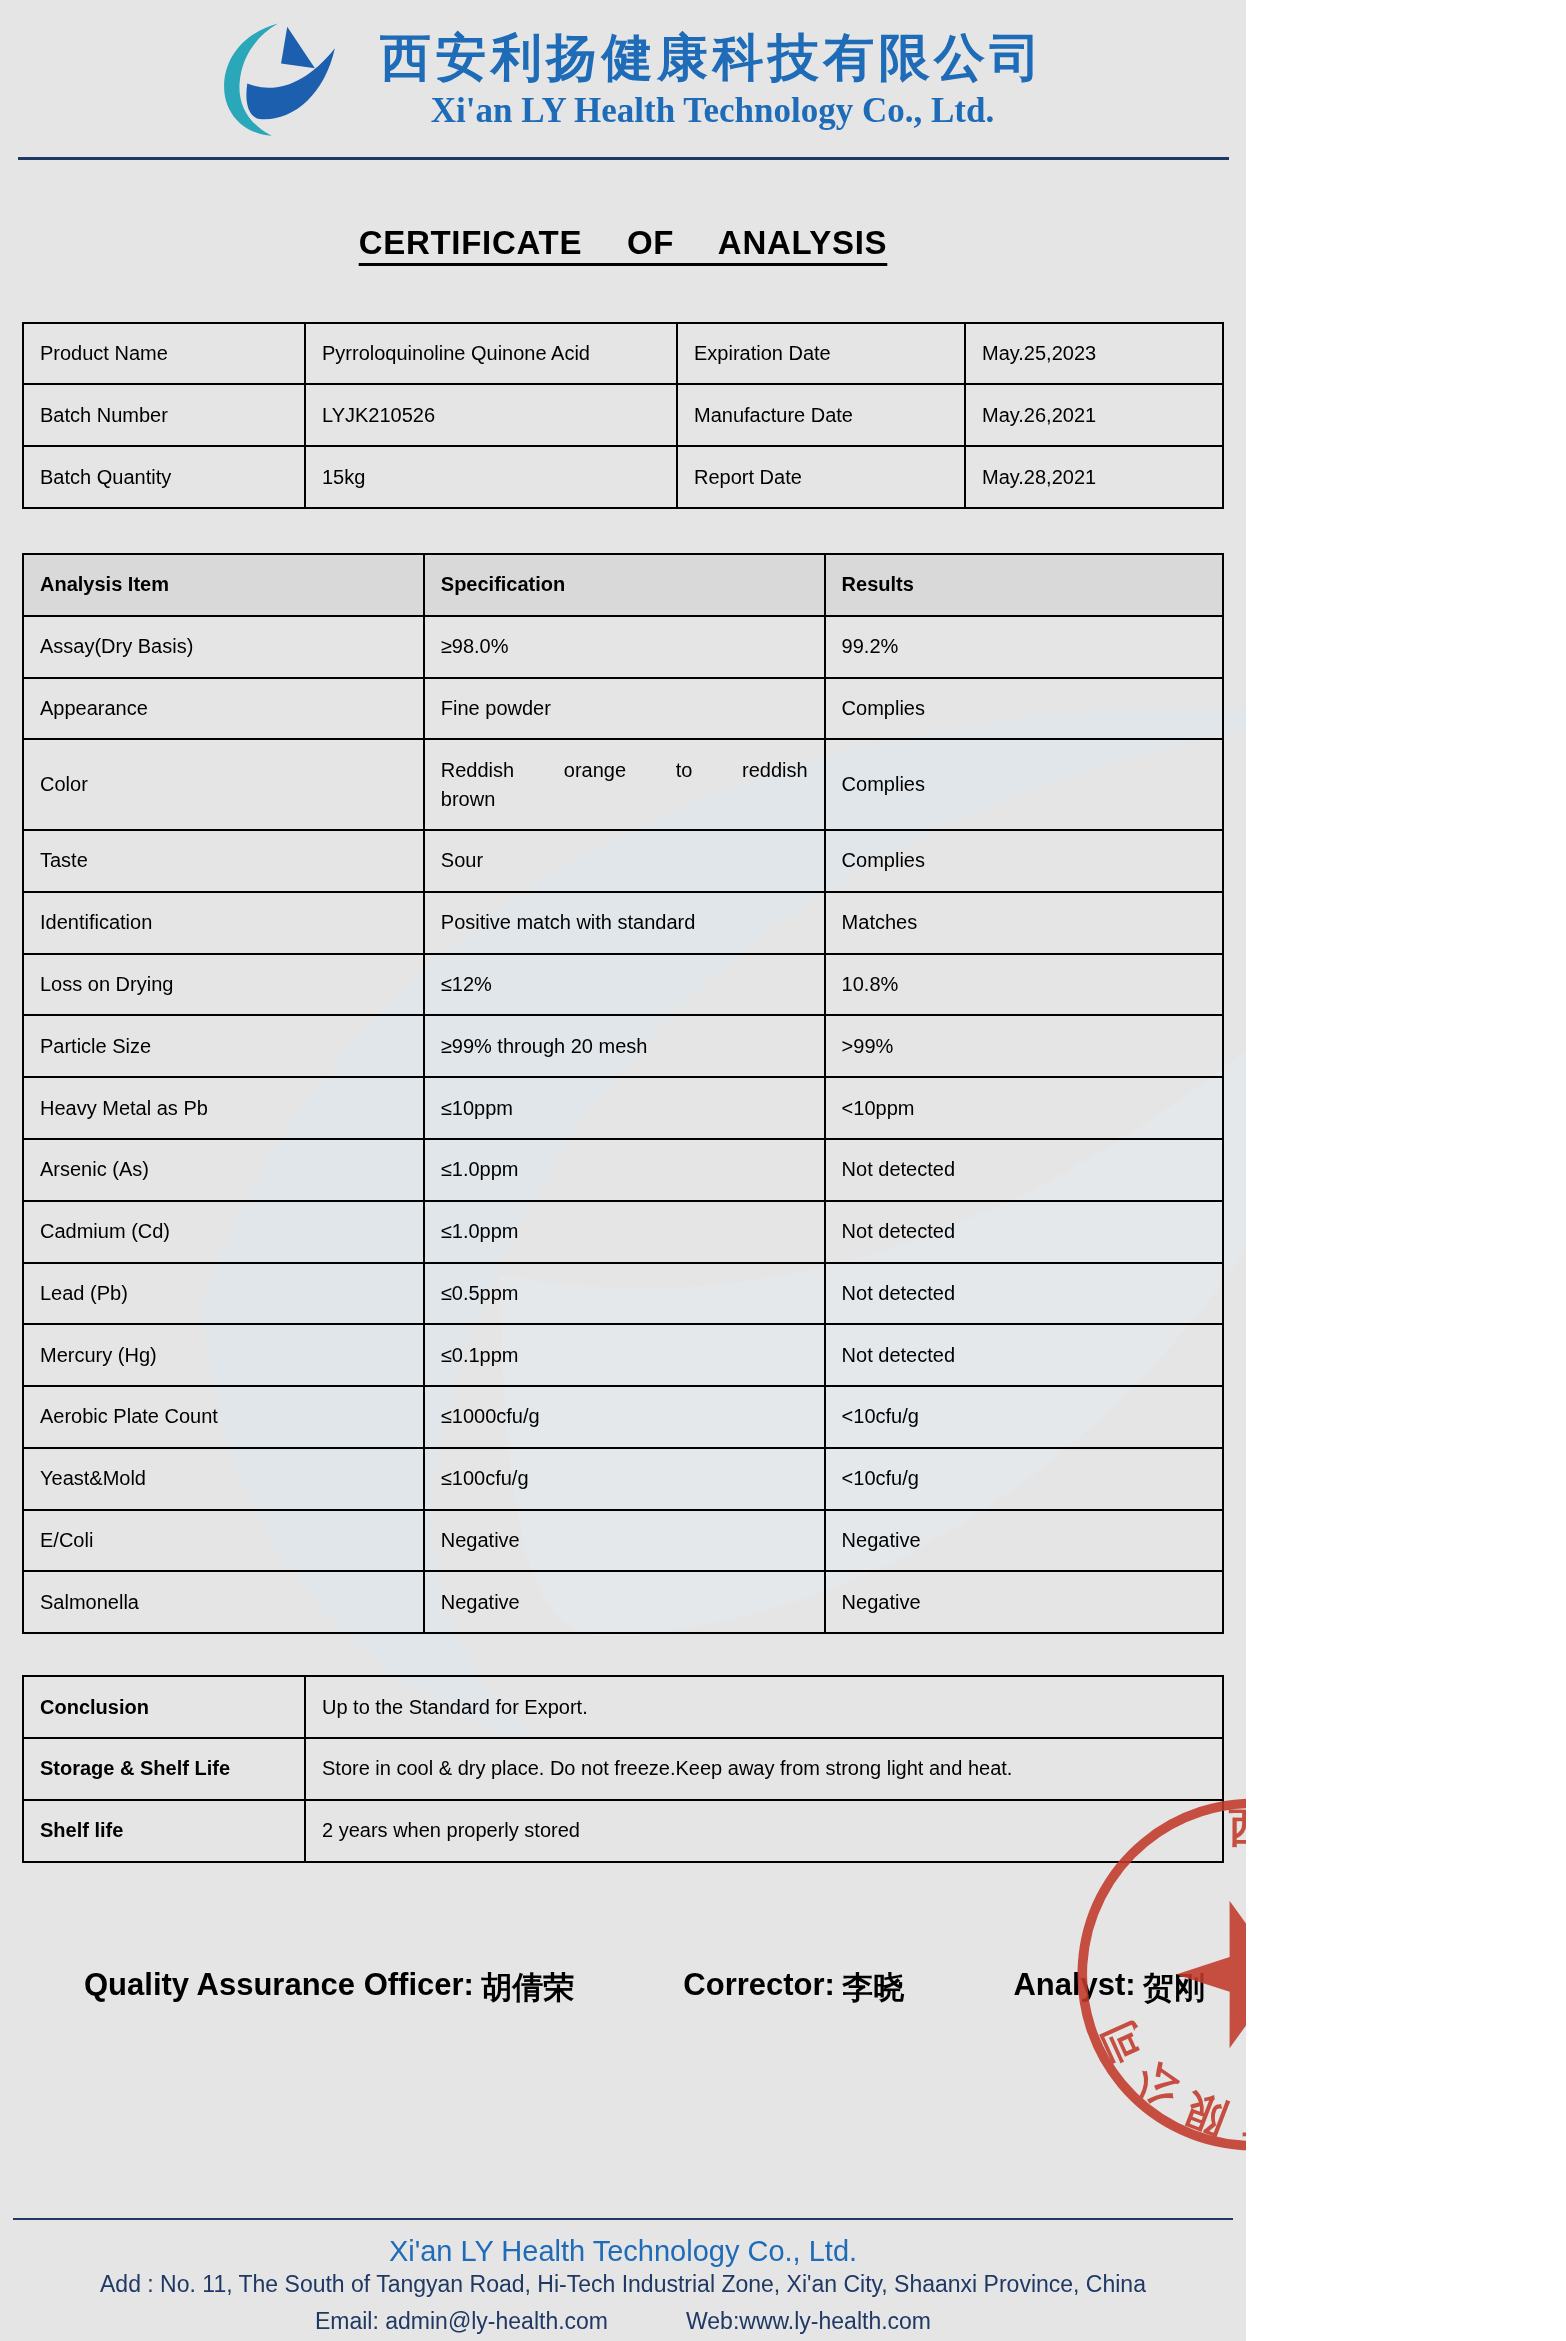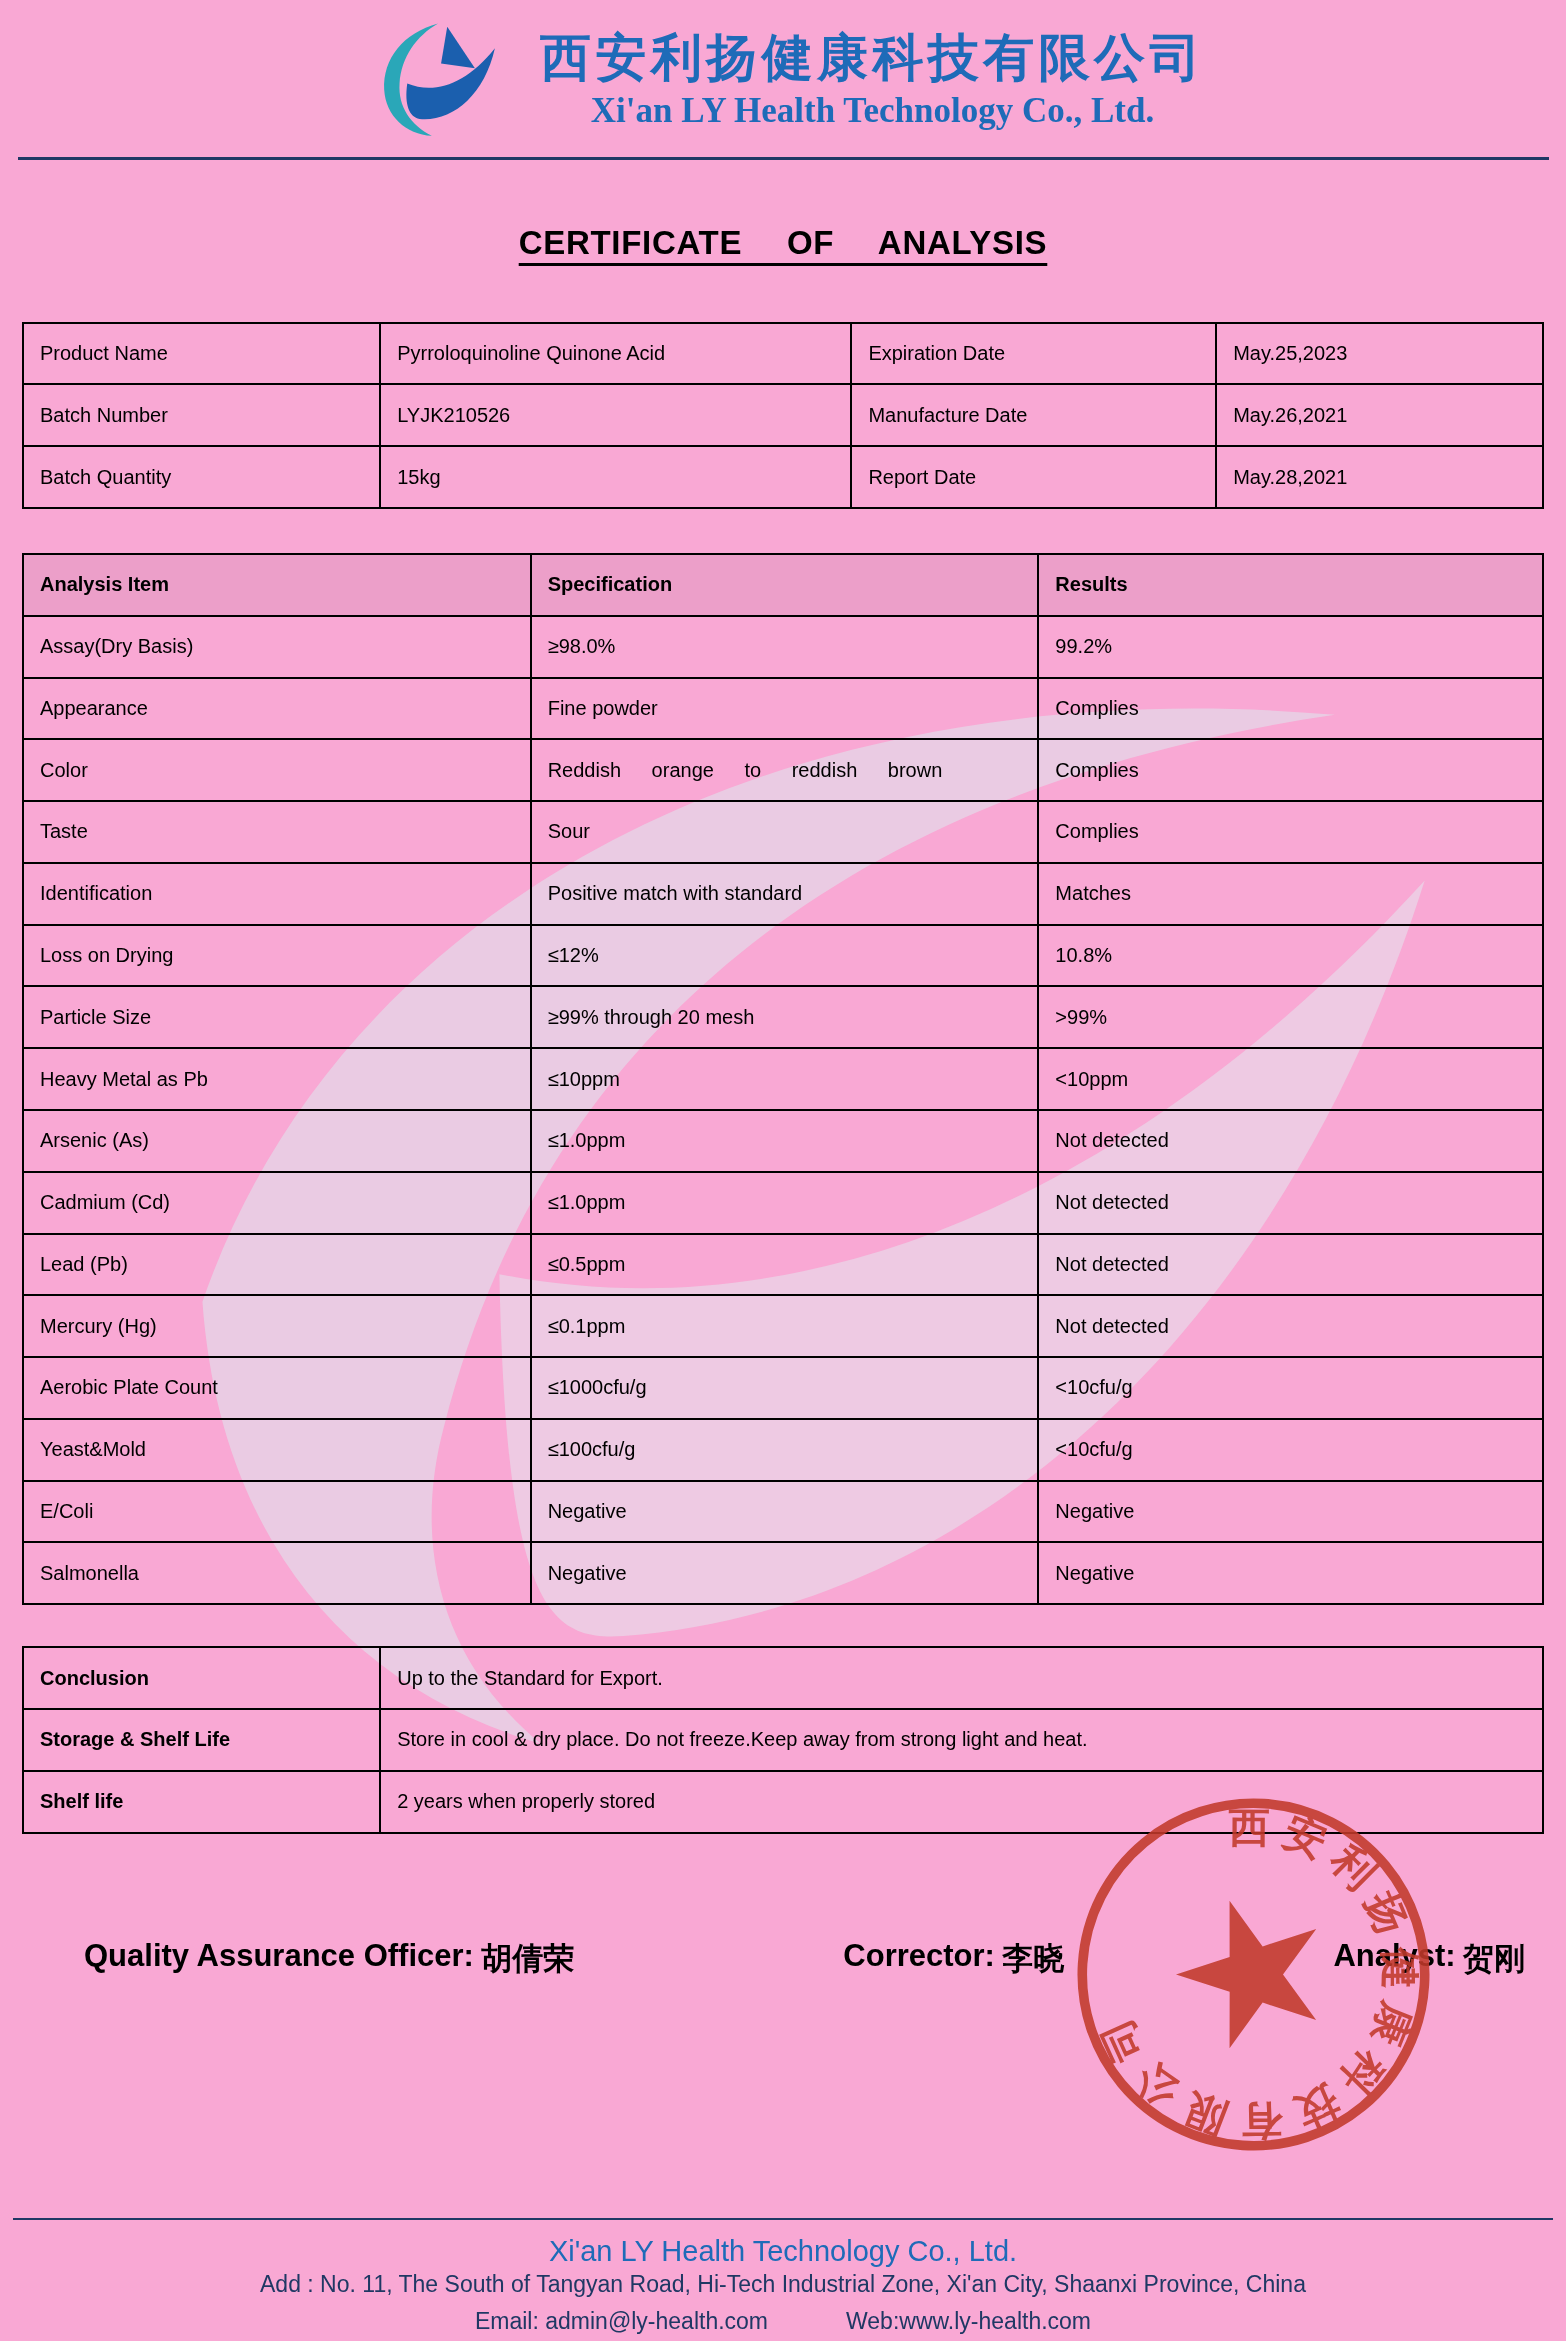--- a/index.html
+++ b/index.html
@@ -1,20 +1,20 @@
 <!DOCTYPE html>
 <html style="font-size:11.7px"><head>
 <meta charset="utf-8">
 <style>
   html, body { margin:0; padding:0; background:#ffffff; }
   .page {
     position: relative;
-    width: 1566px;
+    width: 1246px;
     height: 2342px;
-    background: #f9a8d4;
+    background: #e5e5e5;
     font-family: "Liberation Sans", sans-serif;
     color: #000;
     overflow: hidden;
   }
   .content { position: relative; z-index: 1; }
 
   
   .watermark {
     position: absolute;
     left: 88px; top: 556px;

